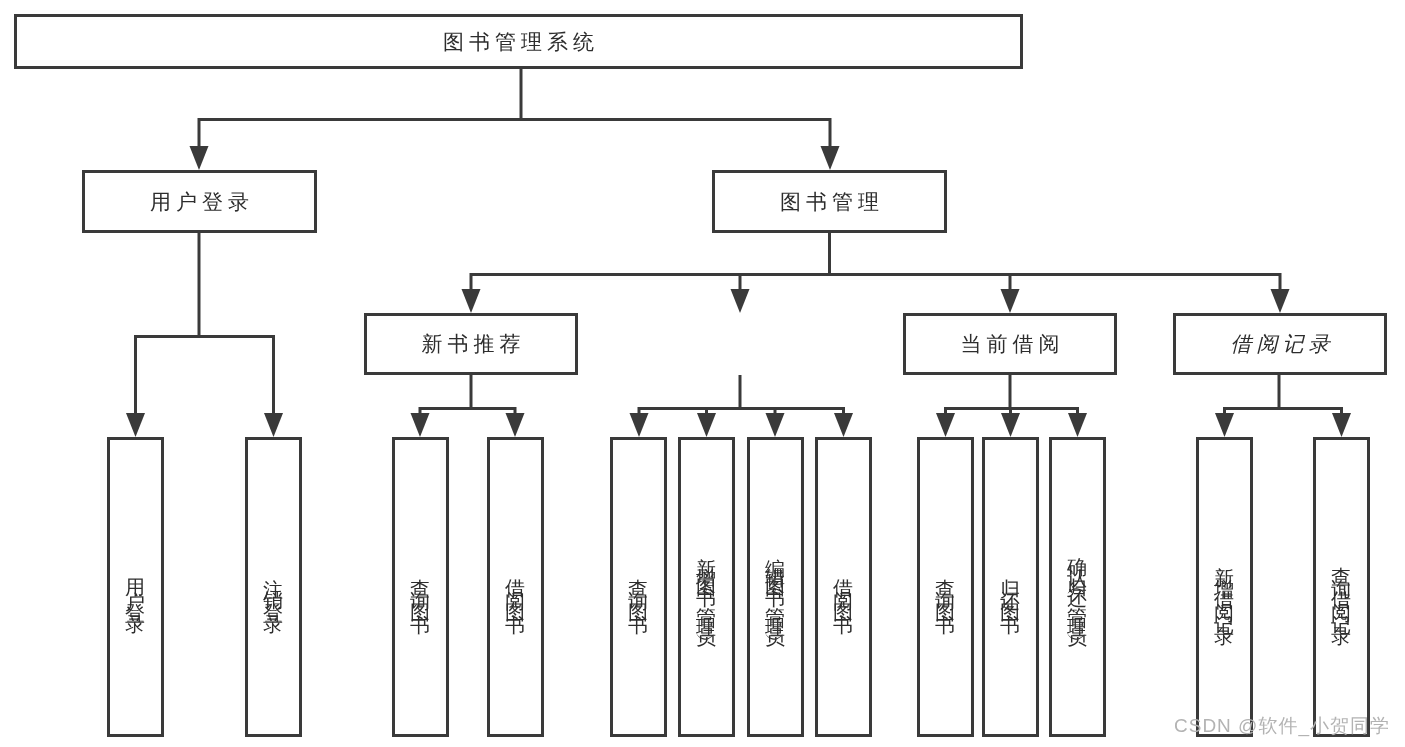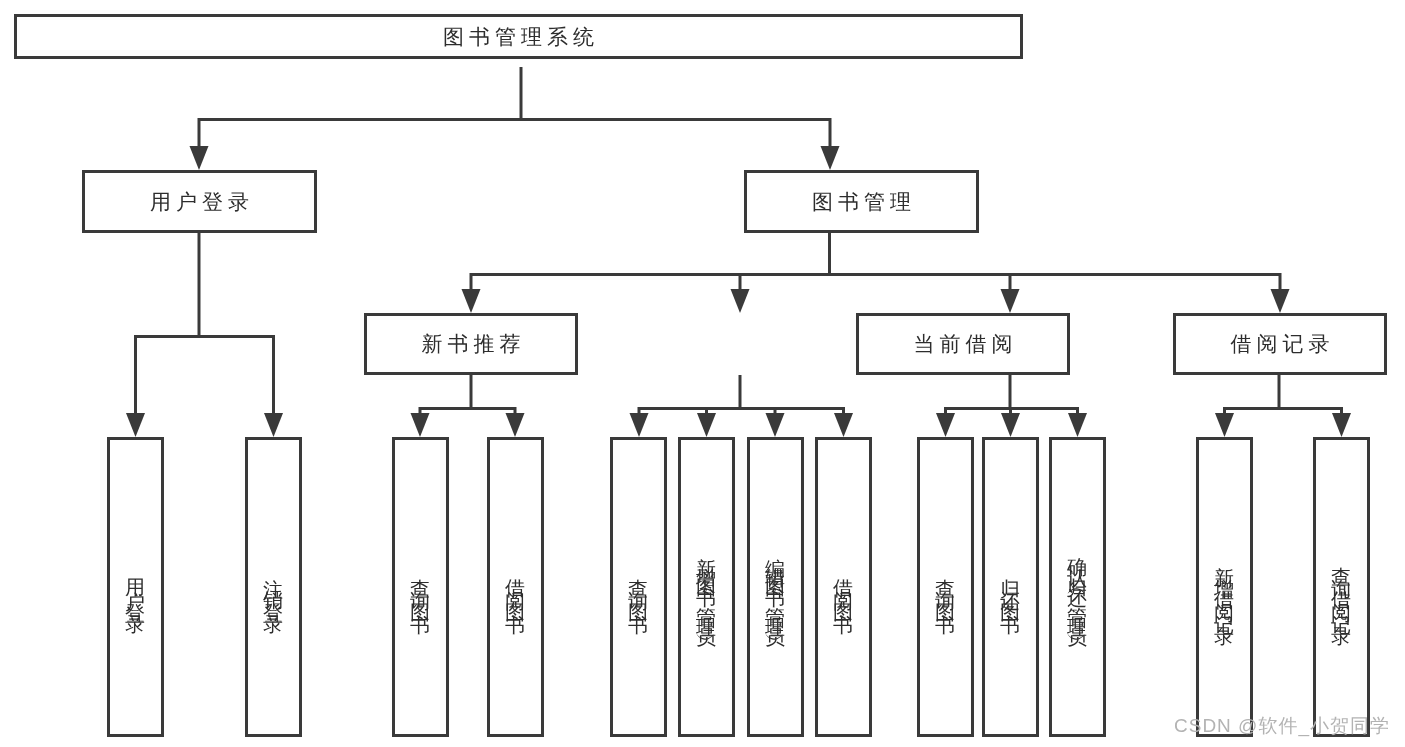--- a/index.html
+++ b/index.html
@@ -28,27 +28,27 @@
     justify-content:center;
   }
   .node .lbl{
     font-size:21px;
     letter-spacing:5px;
     text-indent:5px;
     white-space:nowrap;
     color:var(--text);
   }
   
-  .n-root{left:14px;top:14px;width:1009px;height:45px;}
+  .n-root{left:14px;top:14px;width:1009px;height:55px;}
   
   .n-l1a{left:82px;top:170px;width:235px;height:63px;}
-  .n-l1b{left:712px;top:170px;width:235px;height:63px;margin-left:32px;}
+  .n-l1b{left:712px;top:170px;width:235px;height:63px;}
   
   .l2{top:313px;width:214px;height:62px;}
-  .n-l2a{left:364px;} .n-l2b{left:633px;} .n-l2c{left:856px;} .n-l2d{left:1173px;}
+  .n-l2a{left:364px;} .n-l2b{left:633px;} .n-l2c{left:903px;} .n-l2d{left:1173px;font-style:italic;}
   
   .leaf{top:437px;width:57px;height:300px;}
   .leaf .lbl{
     writing-mode:vertical-rl;
     font-size:20px;
     letter-spacing:12px;
     text-indent:0;
     line-height:1;
     white-space:nowrap;
   }

